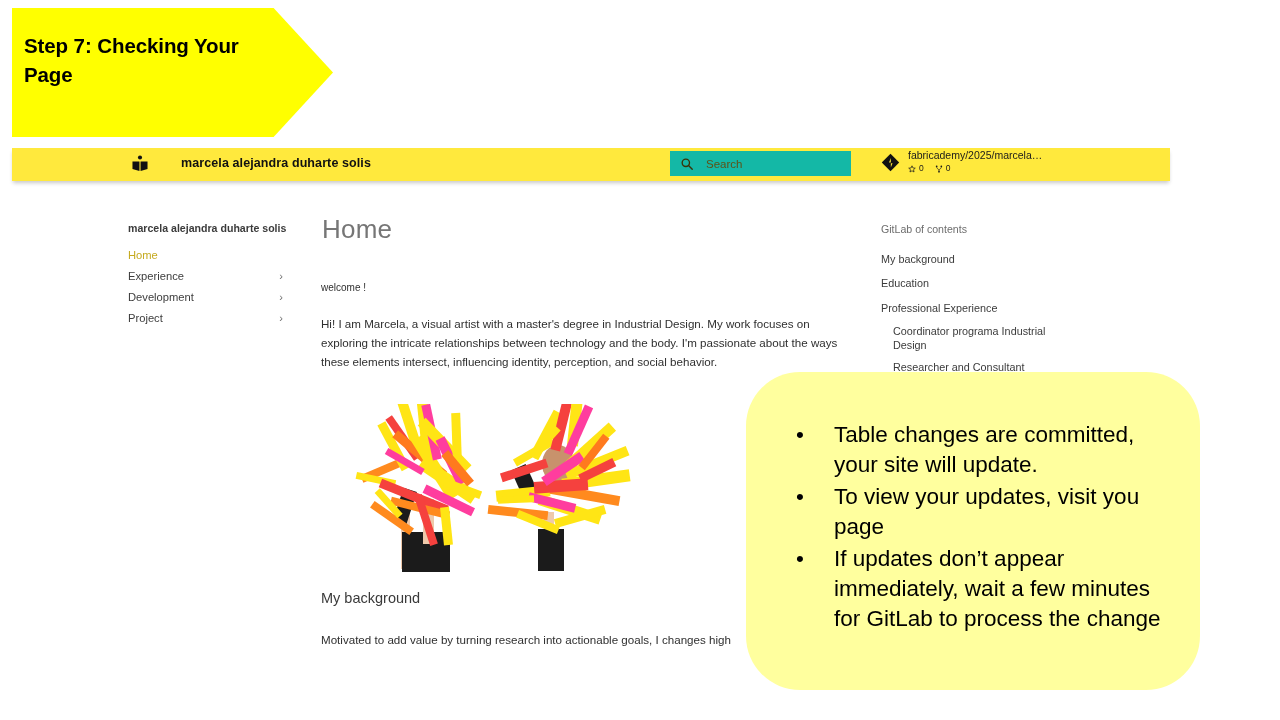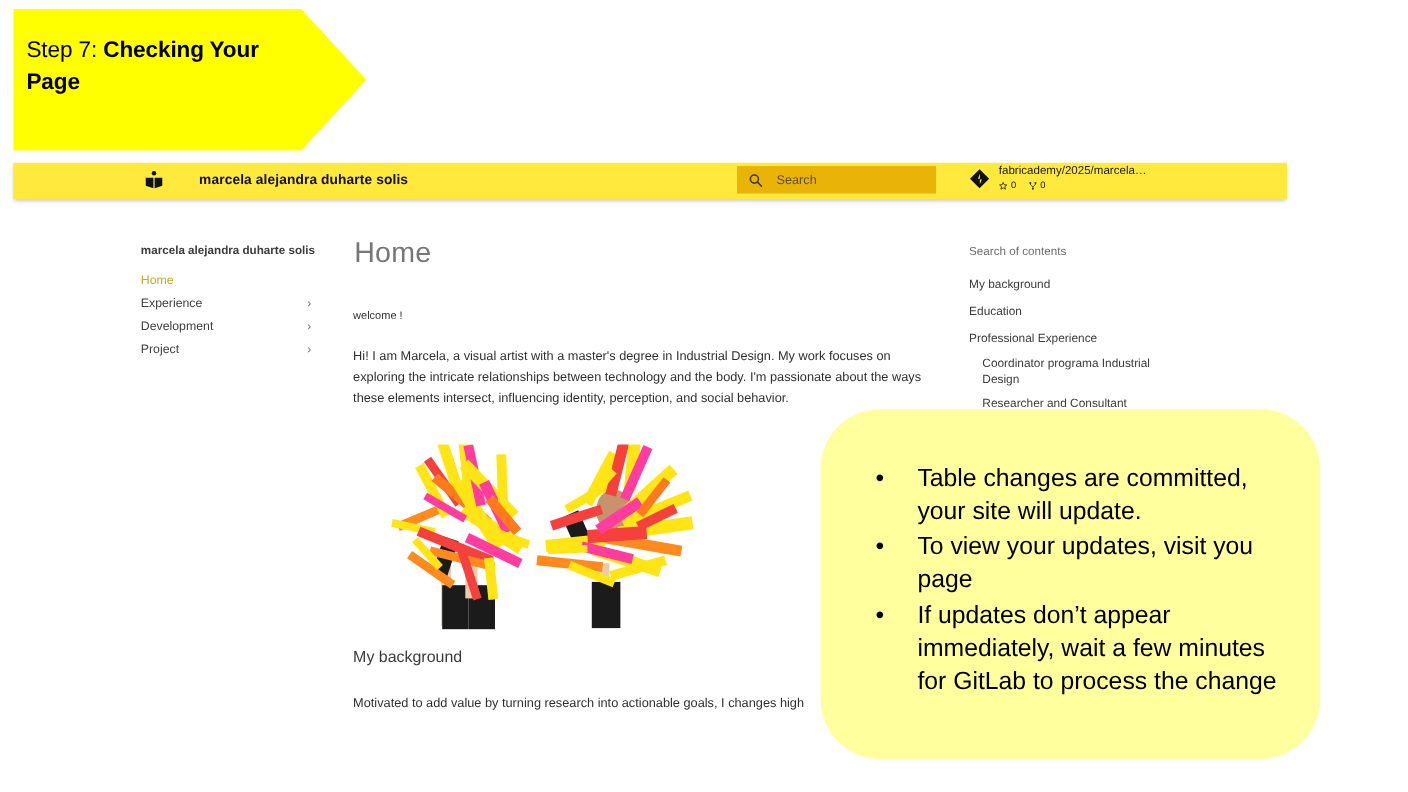--- a/index.html
+++ b/index.html
@@ -34,21 +34,21 @@
     left: 12px;
     top: 23px;
     width: 240px;
     font-size: 20.5px;
     line-height: 1.42;
     color: #000000;
     font-weight: bold;
     letter-spacing: -0.1px;
   }
   #step-banner .step-text .lead {
-    font-weight: normal;
+    font-weight: bold;
   }
 
   
   #site-header {
     position: absolute;
     left: 12px;
     top: 148px;
     width: 1158px;
     height: 33px;
     background: #ffe93d;
@@ -73,21 +73,21 @@
     color: #111111;
     letter-spacing: 0.1px;
     white-space: nowrap;
   }
   #search-field {
     position: absolute;
     left: 670px;
     top: 151px;
     width: 181px;
     height: 25px;
-    background: #eab308;
+    background: #14b8a6;
     display: flex;
     align-items: center;
   }
   #search-field .mag {
     margin-left: 10px;
     width: 14px;
     height: 14px;
     display: block;
     flex: none;
   }
@@ -425,21 +425,21 @@
           <rect x="160" y="92" width="36" height="7" fill="#ffe515" transform="rotate(-2 178 95)"></rect>
         </g>
       </g>
     </svg>
 
     <h2 class="section-title">My background</h2>
     <p class="section-para">Motivated to add value by turning research into actionable goals, I changes high</p>
   </main>
 
   <aside id="toc">
-    <div class="toc-title">Search of contents</div>
+    <div class="toc-title">GitLab of contents</div>
     <div class="toc-item">My background</div>
     <div class="toc-item">Education</div>
     <div class="toc-item">Professional Experience</div>
     <div class="toc-item sub">Coordinator programa Industrial Design</div>
     <div class="toc-item sub">Researcher and Consultant</div>
     <div class="toc-item">Skills</div>
   </aside>
 
 </div>
 

